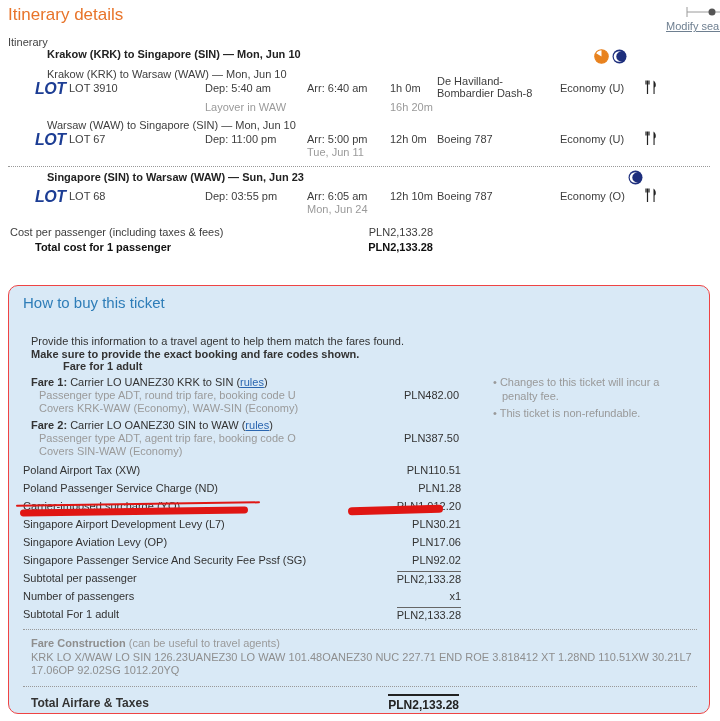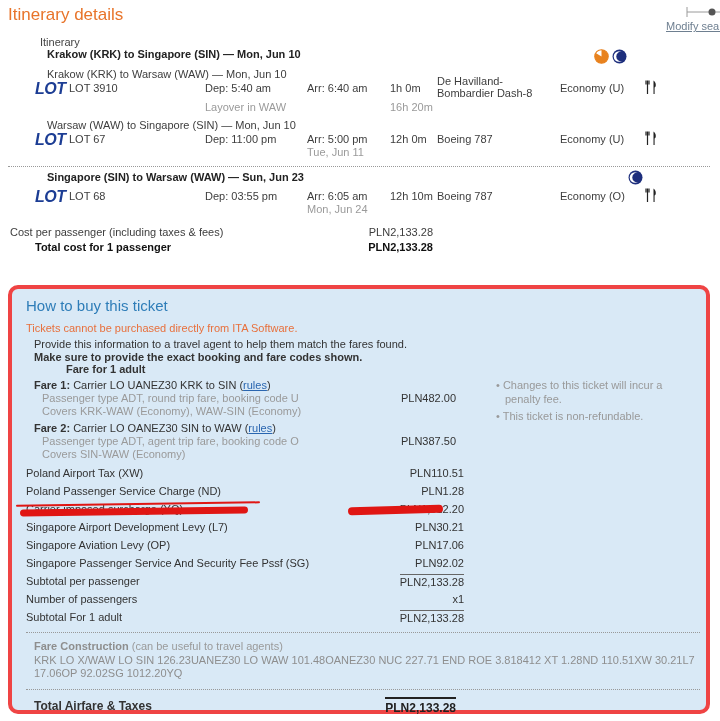--- a/index.html
+++ b/index.html
@@ -4,40 +4,40 @@
 <style>
   html,body{margin:0;padding:0;}
   body{
     width:720px;height:721px;position:relative;overflow:hidden;
     background:#ffffff;color:#3d3d3d;
     font-family:"Liberation Sans",sans-serif;font-size:11px;
   }
   .abs{position:absolute;white-space:nowrap;}
   .page-title{left:8px;top:5px;font-size:17px;color:#e8742a;}
   .modify-link{left:666px;top:20px;color:#6e7f90;text-decoration:underline;font-size:11px;cursor:pointer;}
-  .itin-label{left:8px;top:36px;color:#444;margin-left:32px;}
+  .itin-label{left:8px;top:36px;color:#444;}
   .slice-header{left:47px;font-weight:bold;color:#222;}
   .route-line{left:47px;color:#3d3d3d;}
   .lot-logo{left:35px;font-style:italic;font-weight:bold;font-size:16px;color:#1c3d94;letter-spacing:-0.5px;}
   .col-flight{left:62px;padding-left:7px;}
   .col-dep{left:205px;}
   .col-arr{left:307px;}
   .col-dur{left:390px;}
   .col-ac{left:437px;width:120px;white-space:normal;line-height:12px;}
   .col-cabin{left:560px;}
   .col-meal{left:645px;}
   .gray{color:#9a9a9a;}
   .dotted-sep{border-top:1px dotted #999;height:0;}
   .sum-label{left:10px;}
   .sum-val{left:333px;width:100px;text-align:right;}
   .bold{font-weight:bold;color:#111;}
 
   .buybox{
     position:absolute;left:8px;top:285px;width:702px;height:429px;
-    background:#d9e9f6;border:4px solid #ef4444;border-radius:10px;box-sizing:border-box;
+    background:#d9e9f6;border:1px solid #ef4444;border-radius:10px;box-sizing:border-box;
   }
   .bb{position:absolute;white-space:nowrap;}
   .bb-title{left:14px;top:8px;font-size:15px;color:#2e7db8;}
   .bb-warning{left:14px;top:33px;color:#e8703c;}
   .bb-text{color:#333;}
   .rules-link{color:#2a66b0;text-decoration:underline;cursor:pointer;}
   .amount{right:250px;text-align:right;color:#333;padding-left:35px;}
   .notes{left:484px;top:90px;width:170px;color:#999;white-space:normal;line-height:13.5px;}
   .note-item{text-indent:-9px;padding-left:9px;margin-bottom:4px;}
   .tax-rows{position:absolute;left:0;top:176px;width:702px;}
@@ -137,21 +137,20 @@
 </div>
 <div class="abs col-arr gray" style="top:203px;">Mon, Jun 24</div>
 
 <div class="abs sum-label" style="top:226px;">Cost per passenger (including taxes &amp; fees)</div>
 <div class="abs sum-val" style="top:226px;">PLN2,133.28</div>
 <div class="abs sum-label bold" style="top:241px;margin-left:25px;">Total cost for 1 passenger</div>
 <div class="abs sum-val bold" style="top:241px;">PLN2,133.28</div>
 
 <div class="buybox">
   <div class="bb bb-title">How to buy this ticket</div>
-  <div class="bb bb-warning">Tickets cannot be purchased directly from ITA Software.</div>
   <div class="bb bb-text" style="left:22px;top:49px;">Provide this information to a travel agent to help them match the fares found.</div>
   <div class="bb bb-text bold" style="left:22px;top:62px;color:#333;">Make sure to provide the exact booking and fare codes shown.</div>
   <div class="bb bb-text bold" style="left:22px;top:74px;color:#333;padding-left:32px;">Fare for 1 adult</div>
 
   <div class="bb bb-text" style="left:22px;top:90px;"><span class="bold" style="color:#333;">Fare 1:</span><span> Carrier LO UANEZ30 KRK to SIN (</span><a class="rules-link">rules</a><span>)</span></div>
   <div class="bb gray" style="left:30px;top:116px;">Covers KRK-WAW (Economy), WAW-SIN (Economy)</div>
   <div class="bb gray" style="left:30px;top:103px;">Passenger type ADT, round trip fare, booking code U</div>
   <div class="bb amount" style="top:103px;">PLN482.00</div>
 
   <div class="bb notes">

